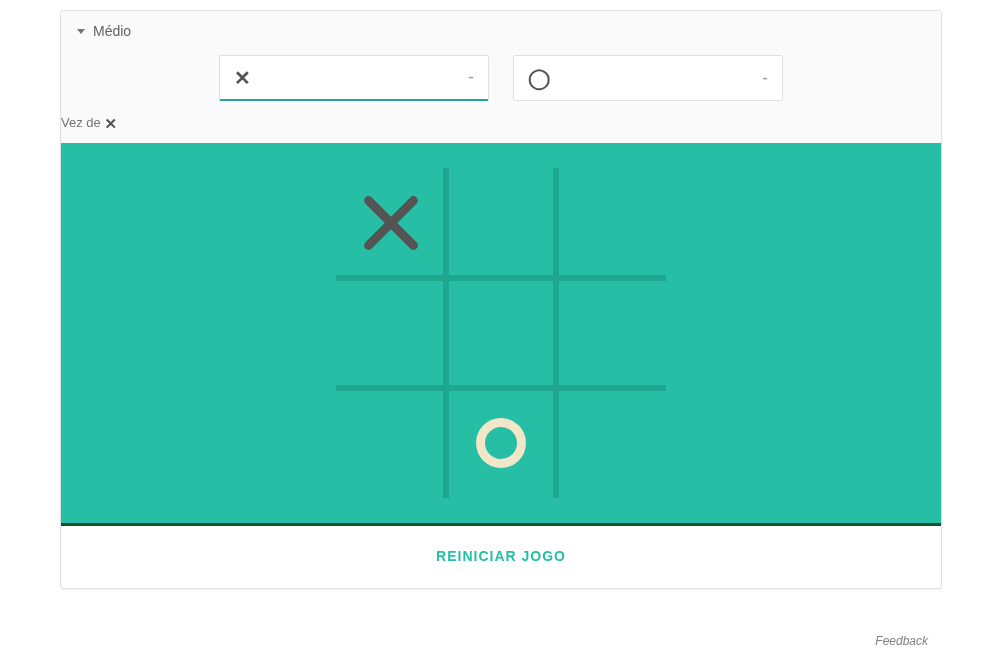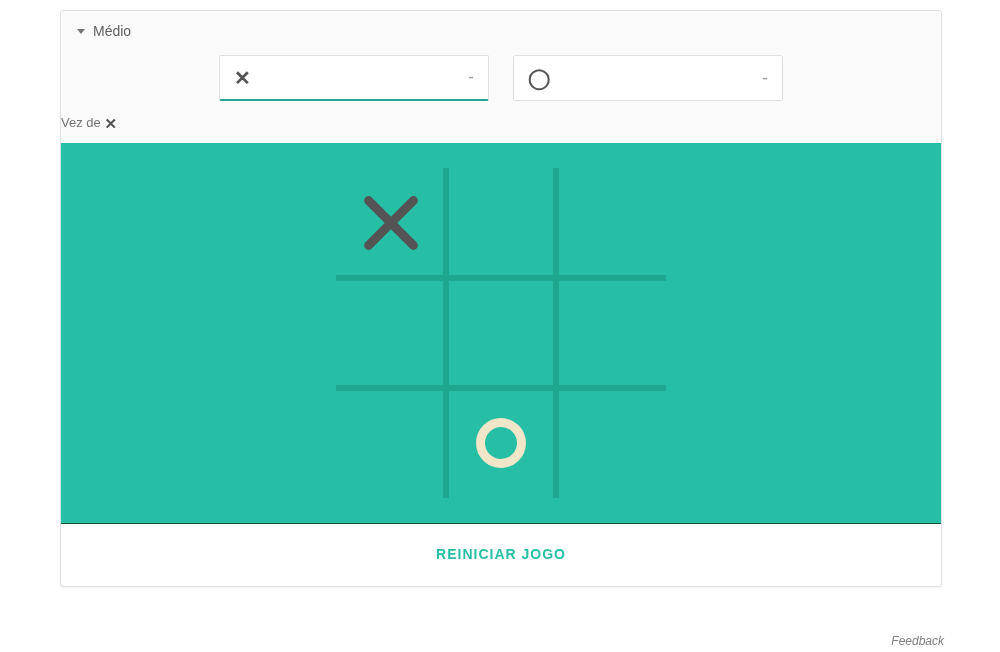--- a/index.html
+++ b/index.html
@@ -122,26 +122,26 @@
   .cell svg { width: 64px; height: 64px; }
   
   .restart-row {
     text-align: center;
     padding: 22px 0 24px 0;
     color: #26BFA6;
     font-size: 14px;
     font-weight: 600;
     letter-spacing: 1px;
     cursor: pointer;
-    border-top: 1px solid #14532d;
+    border-top: 3px solid #14532d;
   }
   
   .feedback {
     position: absolute;
-    right: 56px;
+    right: 72px;
     bottom: 4px;
     font-size: 12px;
     font-style: italic;
     color: #808080;
     cursor: pointer;
   }
 </style>
 </head>
 <body>
 

